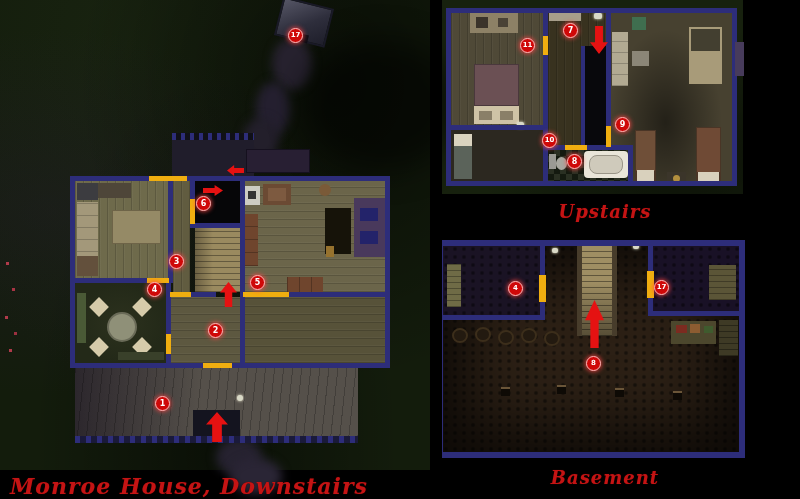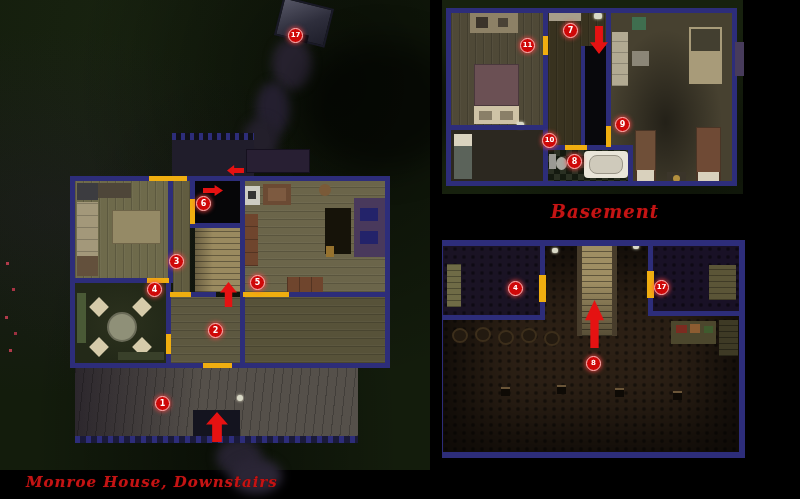--- a/index.html
+++ b/index.html
@@ -247,22 +247,23 @@
     <div style="position:absolute;left:33px;top:5px;width:9px;height:7px;background:#3f5b2e;"></div>
   </div>
   <div class="furn" style="left:719px;top:320px;width:19px;height:36px;background:#3e3a25;
        background-image:repeating-linear-gradient(0deg,rgba(0,0,0,.35) 0 1px,transparent 1px 6px);"></div>
 
   <div class="post" style="left:501px;top:387px;"></div>
   <div class="post" style="left:557px;top:385px;"></div>
   <div class="post" style="left:615px;top:388px;"></div>
   <div class="post" style="left:673px;top:391px;"></div>
 
-  <div class="caption" style="left:26px;top:473px;width:415px;font-size:15px;">Monroe House, Downstairs</div>
-  <div class="caption" style="left:520px;top:201px;width:170px;font-size:18px;text-align:center;">Basement</div>
+  <div class="caption" style="left:10px;top:473px;width:415px;font-size:22px;">Monroe House, Downstairs</div>
+  <div class="caption" style="left:520px;top:201px;width:170px;font-size:18px;text-align:center;">Upstairs</div>
+  <div class="caption" style="left:520px;top:467px;width:170px;font-size:18px;text-align:center;">Basement</div>
 
 <div class="marker" style="left: 155px; top: 396px;">1</div>
     <div class="marker" style="left: 208px; top: 323px;">2</div>
     <div class="marker" style="left: 169px; top: 254px;">3</div>
     <div class="marker" style="left: 147px; top: 282px;">4</div>
     <div class="marker" style="left: 250px; top: 275px;">5</div>
     <div class="marker" style="left: 196px; top: 196px;">6</div>
     <div class="marker" style="left: 288px; top: 28px; font-size: 7px;">17</div>
     <div class="arrow left" style="left: 227px; top: 165px; width: 17px; height: 11px;"></div>
     <div class="arrow right" style="left: 203px; top: 185px; width: 20px; height: 11px;"></div>

